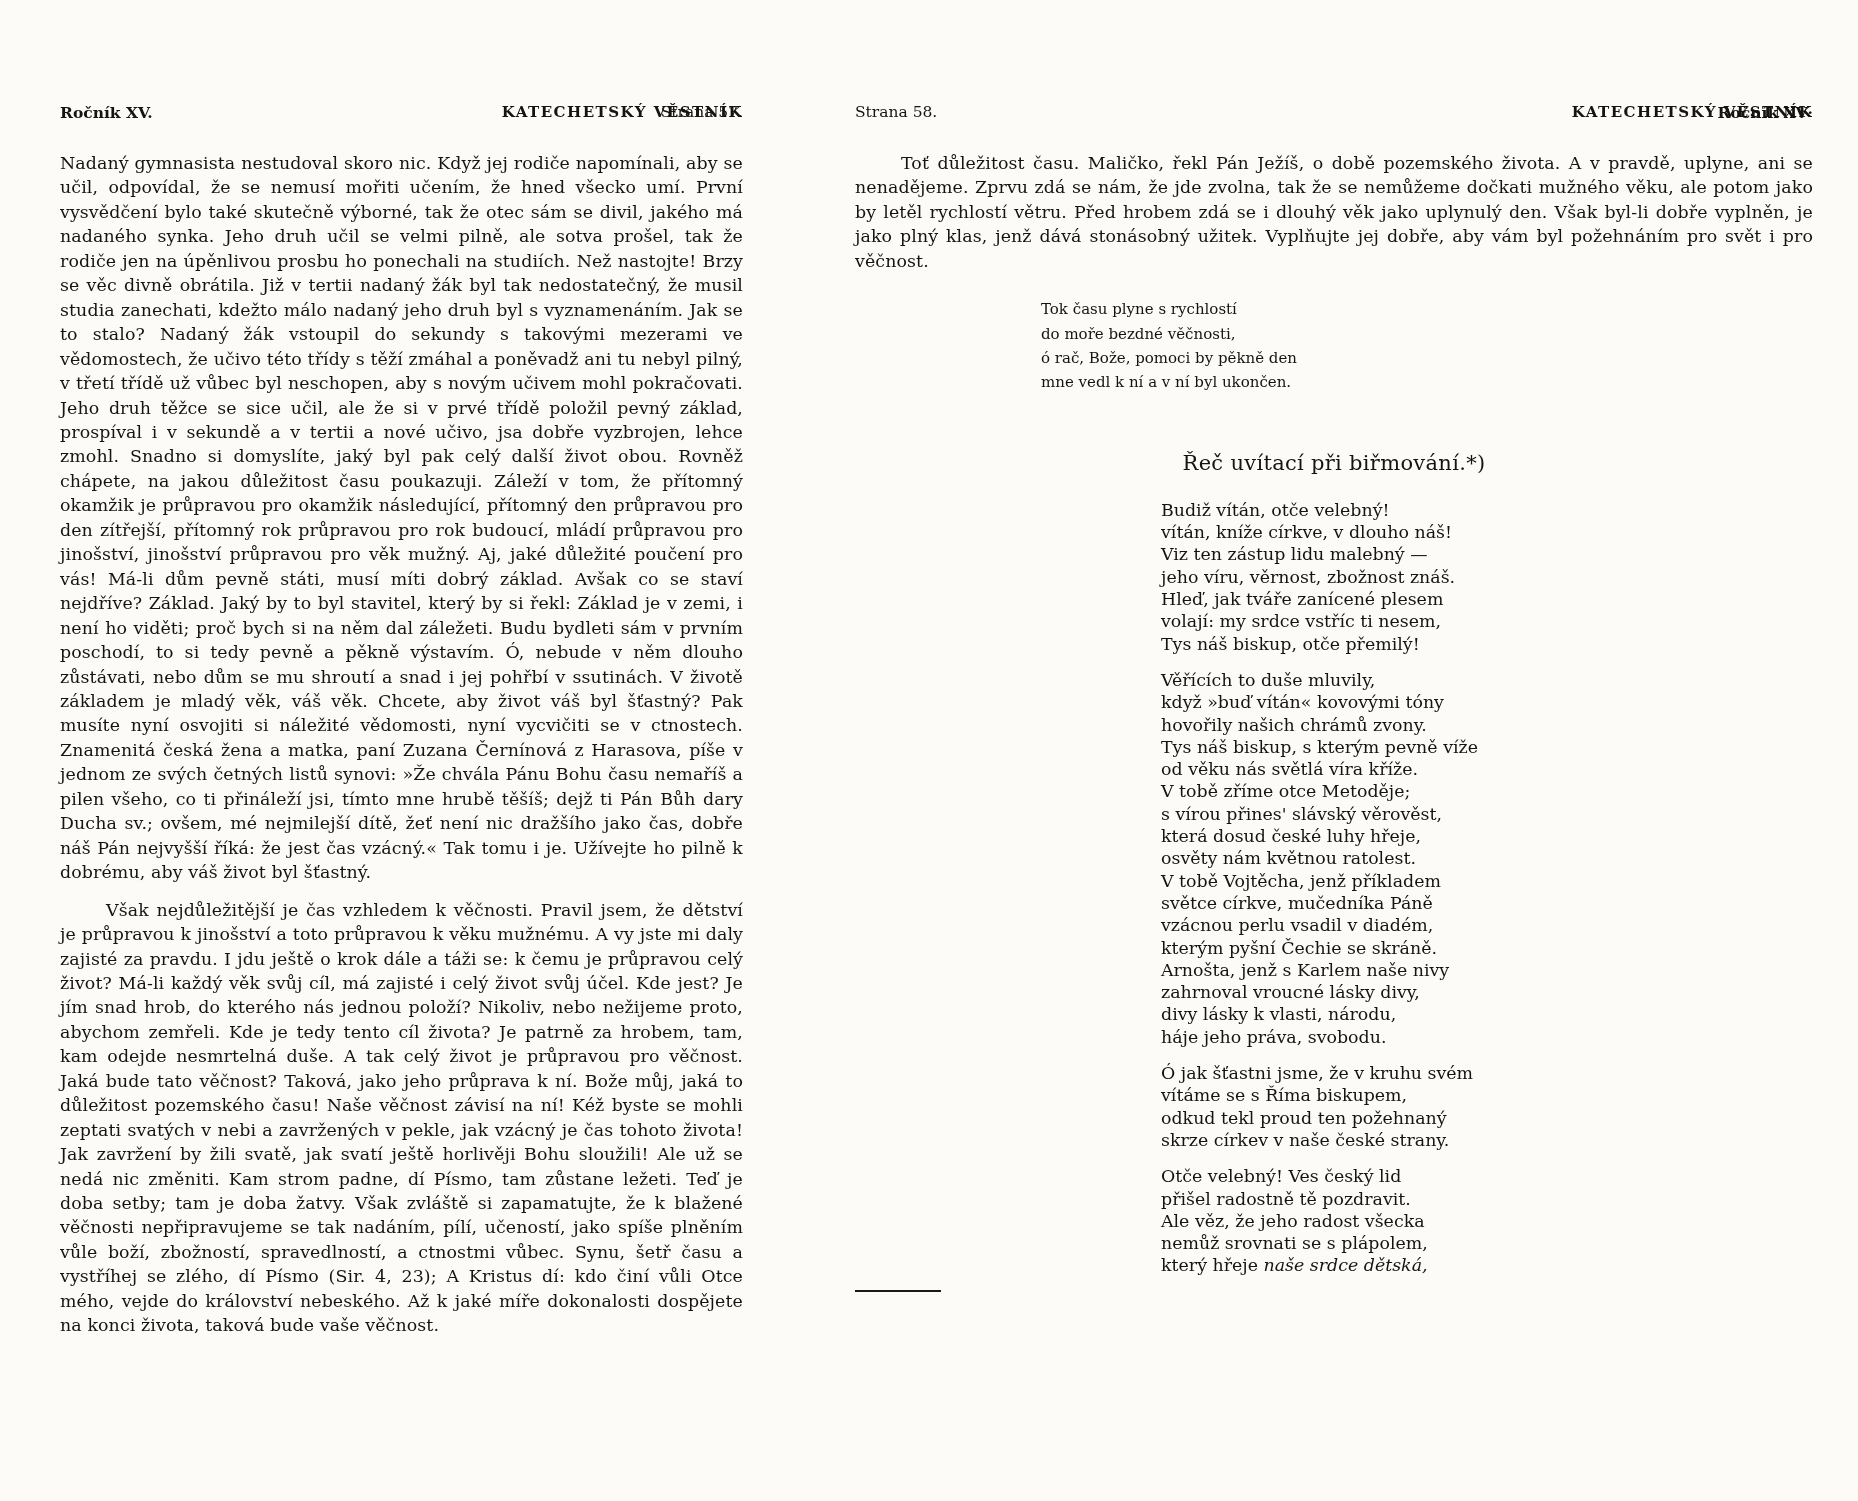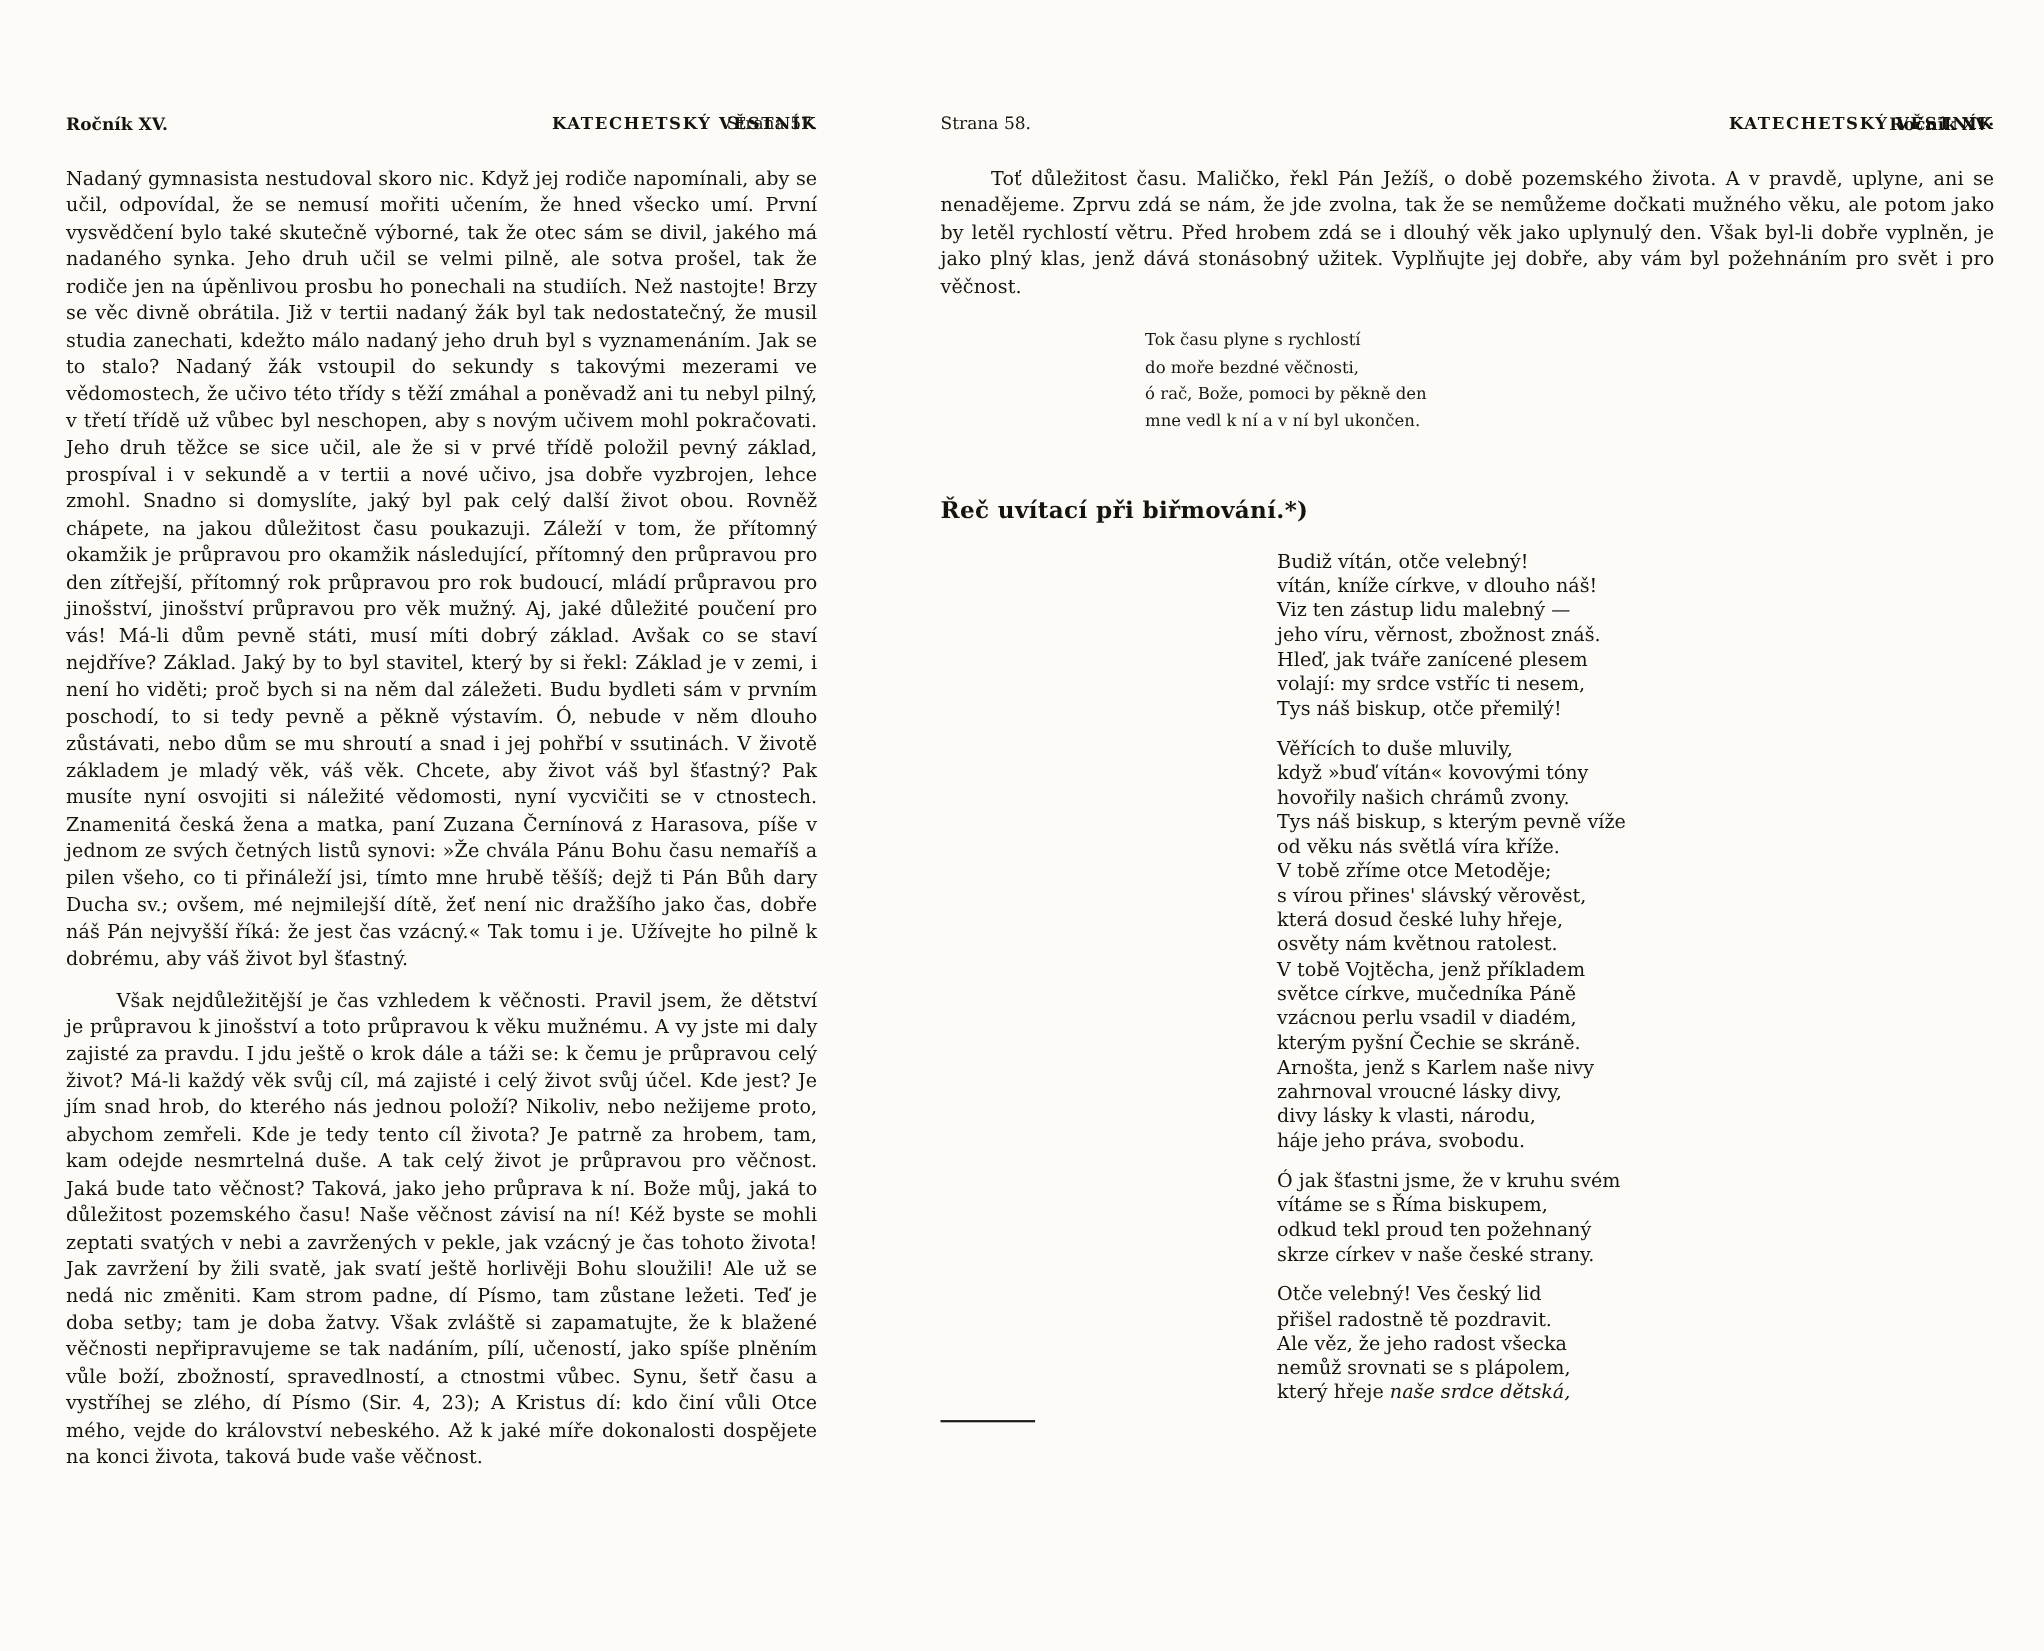--- a/index.html
+++ b/index.html
@@ -36,21 +36,22 @@
   .first-block{margin-top:26px;}
   .indent{text-indent:46px;}
   .follow{margin-top:13px;}
 
   .quatrain{
     margin:24px 0 0 186px;
     font-size:15px;line-height:24.4px;
   }
   .poem-title{
     margin:56px 0 12px 0;
-    font-size:21px;font-weight:bold;letter-spacing:0.3px;
+    text-align:center;
+    font-size:21px;font-weight:normal;letter-spacing:0.3px;
   }
   .stanza{
     margin:14px 0 0 306px;
     font-size:17.4px;line-height:22.3px;
   }
   .stanza.first{margin-top:24px;}
   .poem-italic{font-style:italic;}
 
   .footnote-rule{
     margin-top:13px;

